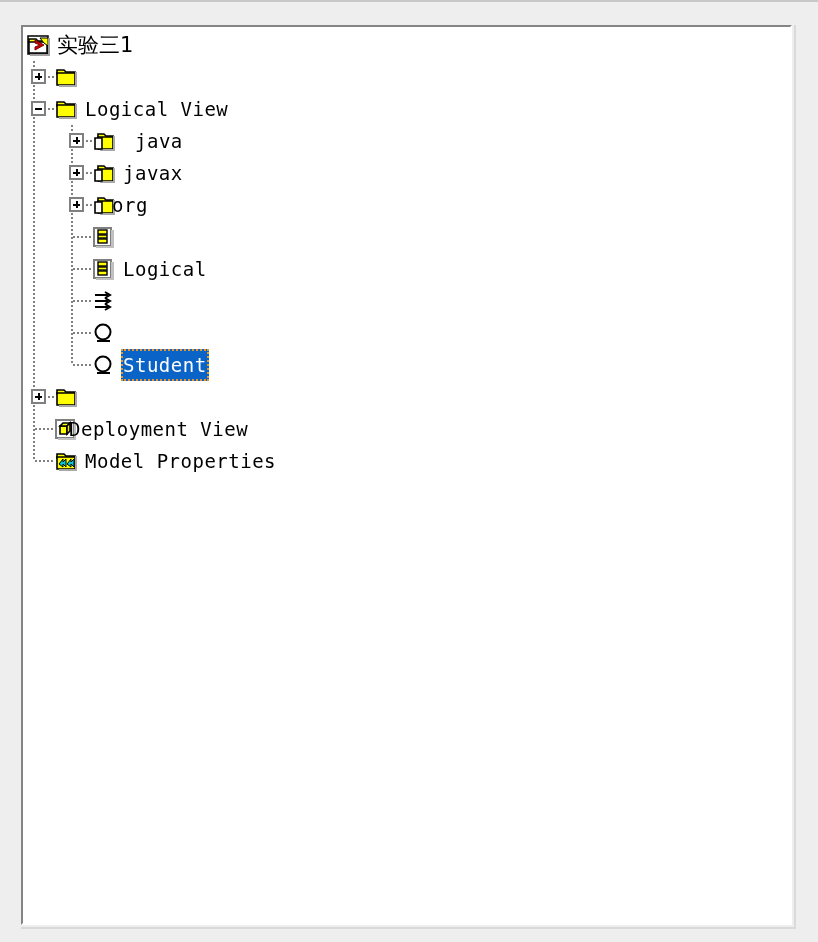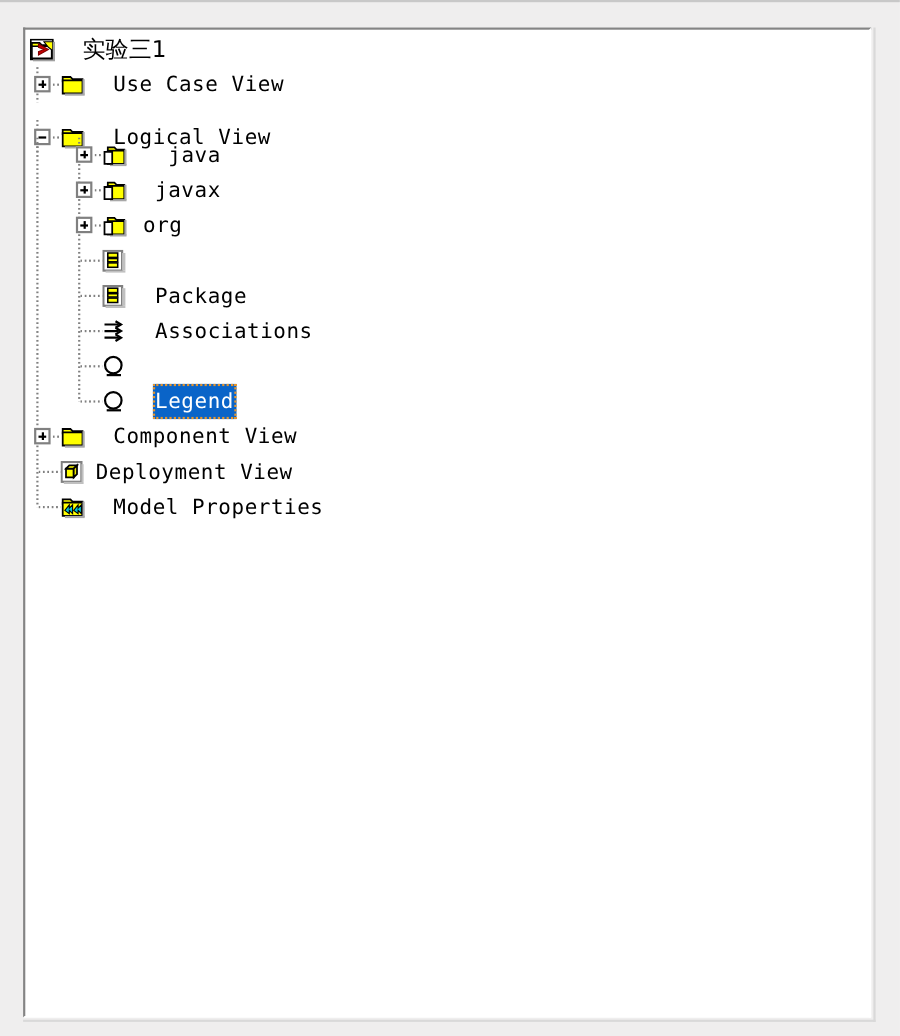--- a/index.html
+++ b/index.html
@@ -132,21 +132,20 @@
   .node-label {
     position: absolute;
     top: 0;
     height: 32px;
     line-height: 32px;
     font-family: "DejaVu Sans Mono", monospace;
     font-size: 19px;
     letter-spacing: 0.5px;
     color: #000000;
     padding: 0 2px;
-    margin-left: 18px;
   }
   .node-label.cjk {
     font-family: "DejaVu Sans", sans-serif;
     font-size: 21px;
     letter-spacing: 0;
   }
   .node-label.selected {
     background: #0a64c8;
     color: #ffffff;
     outline: 2px dotted #e8962c;
@@ -183,23 +182,22 @@
           <div class="elbow" style="left: 25px; width: 7px;"></div>
           <div class="expander plus" style="left: 8px;"></div>
           <span class="node-icon" style="left: 32px;">
             <svg width="24" height="21" viewBox="0 0 24 21">
               <path d="M2 3 h7 l2 2 h9 v2 H2 Z" fill="#ffff00" stroke="#000000" stroke-width="1.6" stroke-linejoin="miter"></path>
               <path d="M2 6 h18 v12 H2 Z" fill="#ffff00" stroke="#000000" stroke-width="1.6"></path>
               <rect x="20" y="5" width="2" height="14" fill="#a8a8a8"></rect>
               <rect x="4" y="18" width="18" height="2" fill="#a8a8a8"></rect>
             </svg>
           </span>
-          <span class="node-label" style="left: 60px;">Use Case View</span>
-        </div>
-        <div class="tree-row" style="top: 82px; position: absolute; left: 0px; width: 100%;">
+        </div>
+        <div class="tree-row" style="top: 66px; position: absolute; left: 0px; width: 100%;">
           <div class="rail" style="left: 10px;"></div>
           <div class="elbow" style="left: 25px; width: 7px;"></div>
           <div class="expander" style="left: 8px;"></div>
           <span class="node-icon" style="left: 32px;">
             <svg width="24" height="21" viewBox="0 0 24 21">
               <path d="M2 3 h7 l2 2 h9 v2 H2 Z" fill="#ffff00" stroke="#000000" stroke-width="1.6" stroke-linejoin="miter"></path>
               <path d="M2 6 h18 v12 H2 Z" fill="#ffff00" stroke="#000000" stroke-width="1.6"></path>
               <rect x="20" y="5" width="2" height="14" fill="#a8a8a8"></rect>
               <rect x="4" y="18" width="18" height="2" fill="#a8a8a8"></rect>
             </svg>
@@ -276,37 +274,36 @@
           <span class="node-icon" style="left: 70px;">
             <svg width="24" height="21" viewBox="0 0 24 21">
               <rect x="1" y="1" width="17" height="18" fill="#ffffff" stroke="#808080" stroke-width="2"></rect>
               <rect x="5" y="3" width="9" height="4" fill="#ffff00" stroke="#000000" stroke-width="1.4"></rect>
               <rect x="5" y="8" width="9" height="3" fill="#ffff00" stroke="#000000" stroke-width="1.4"></rect>
               <rect x="5" y="12" width="9" height="4" fill="#ffff00" stroke="#000000" stroke-width="1.4"></rect>
               <rect x="18" y="3" width="3" height="16" fill="#c0c0c0"></rect>
               <rect x="3" y="19" width="18" height="2" fill="#c0c0c0"></rect>
             </svg>
           </span>
-          <span class="node-label" style="left: 98px;">Package</span>
+          <span class="node-label" style="left: 98px;">Logical</span>
         </div>
         <div class="tree-row" style="top: 258px; position: absolute; left: 0px; width: 100%;">
           <div class="rail" style="left: 10px;"></div>
           <div class="rail" style="left: 48px;"></div>
           <div class="elbow" style="left: 50px; width: 20px;"></div>
           <span class="node-icon" style="left: 70px;">
             <svg width="24" height="21" viewBox="0 0 24 21">
               <path d="M2 4 H15" stroke="#000000" stroke-width="2"></path>
               <path d="M12 1 L17 4 L12 7" fill="none" stroke="#000000" stroke-width="2"></path>
               <path d="M2 10 H15" stroke="#000000" stroke-width="2"></path>
               <path d="M12 7 L17 10 L12 13" fill="none" stroke="#000000" stroke-width="2"></path>
               <path d="M2 16 H15" stroke="#000000" stroke-width="2"></path>
               <path d="M12 13 L17 16 L12 19" fill="none" stroke="#000000" stroke-width="2"></path>
             </svg>
           </span>
-          <span class="node-label" style="left: 98px;">Associations</span>
         </div>
         <div class="tree-row" style="top: 290px; position: absolute; left: 0px; width: 100%;">
           <div class="rail" style="left: 10px;"></div>
           <div class="rail" style="left: 48px;"></div>
           <div class="elbow" style="left: 50px; width: 20px;"></div>
           <span class="node-icon" style="left: 70px;">
             <svg width="24" height="21" viewBox="0 0 24 21">
               <circle cx="10" cy="9" r="7.5" fill="#ffffff" stroke="#000000" stroke-width="2"></circle>
               <rect x="4" y="17" width="13" height="2" fill="#000000"></rect>
             </svg>
@@ -315,35 +312,34 @@
         <div class="tree-row" style="top: 322px; position: absolute; left: 0px; width: 100%;">
           <div class="rail" style="left: 10px;"></div>
           <div class="rail half-top" style="left: 48px;"></div>
           <div class="elbow" style="left: 50px; width: 20px;"></div>
           <span class="node-icon" style="left: 70px;">
             <svg width="24" height="21" viewBox="0 0 24 21">
               <circle cx="10" cy="9" r="7.5" fill="#ffffff" stroke="#000000" stroke-width="2"></circle>
               <rect x="4" y="17" width="13" height="2" fill="#000000"></rect>
             </svg>
           </span>
-          <span class="node-label selected" style="left: 98px;">Legend</span>
+          <span class="node-label selected" style="left: 98px;">Student</span>
         </div>
         <div class="tree-row" style="top: 354px; position: absolute; left: 0px; width: 100%;">
           <div class="rail" style="left: 10px;"></div>
           <div class="elbow" style="left: 25px; width: 7px;"></div>
           <div class="expander plus" style="left: 8px;"></div>
           <span class="node-icon" style="left: 32px;">
             <svg width="24" height="21" viewBox="0 0 24 21">
               <path d="M2 3 h7 l2 2 h9 v2 H2 Z" fill="#ffff00" stroke="#000000" stroke-width="1.6" stroke-linejoin="miter"></path>
               <path d="M2 6 h18 v12 H2 Z" fill="#ffff00" stroke="#000000" stroke-width="1.6"></path>
               <rect x="20" y="5" width="2" height="14" fill="#a8a8a8"></rect>
               <rect x="4" y="18" width="18" height="2" fill="#a8a8a8"></rect>
             </svg>
           </span>
-          <span class="node-label" style="left: 60px;">Component View</span>
         </div>
         <div class="tree-row" style="top: 386px; position: absolute; left: 0px; width: 100%;">
           <div class="rail" style="left: 10px;"></div>
           <div class="elbow" style="left: 12px; width: 20px;"></div>
           <span class="node-icon" style="left: 32px;">
             <svg width="24" height="21" viewBox="0 0 24 21">
               <rect x="1" y="1" width="18" height="18" fill="#ffffff" stroke="#808080" stroke-width="2"></rect>
               <path d="M5 7 h7 v8 h-7 Z" fill="#ffff00" stroke="#000000" stroke-width="1.6"></path>
               <path d="M5 7 l3 -3 h7 l-3 3 Z" fill="#ffff00" stroke="#000000" stroke-width="1.6"></path>
               <path d="M12 7 l3 -3 v8 l-3 3 Z" fill="#e8e800" stroke="#000000" stroke-width="1.6"></path>

